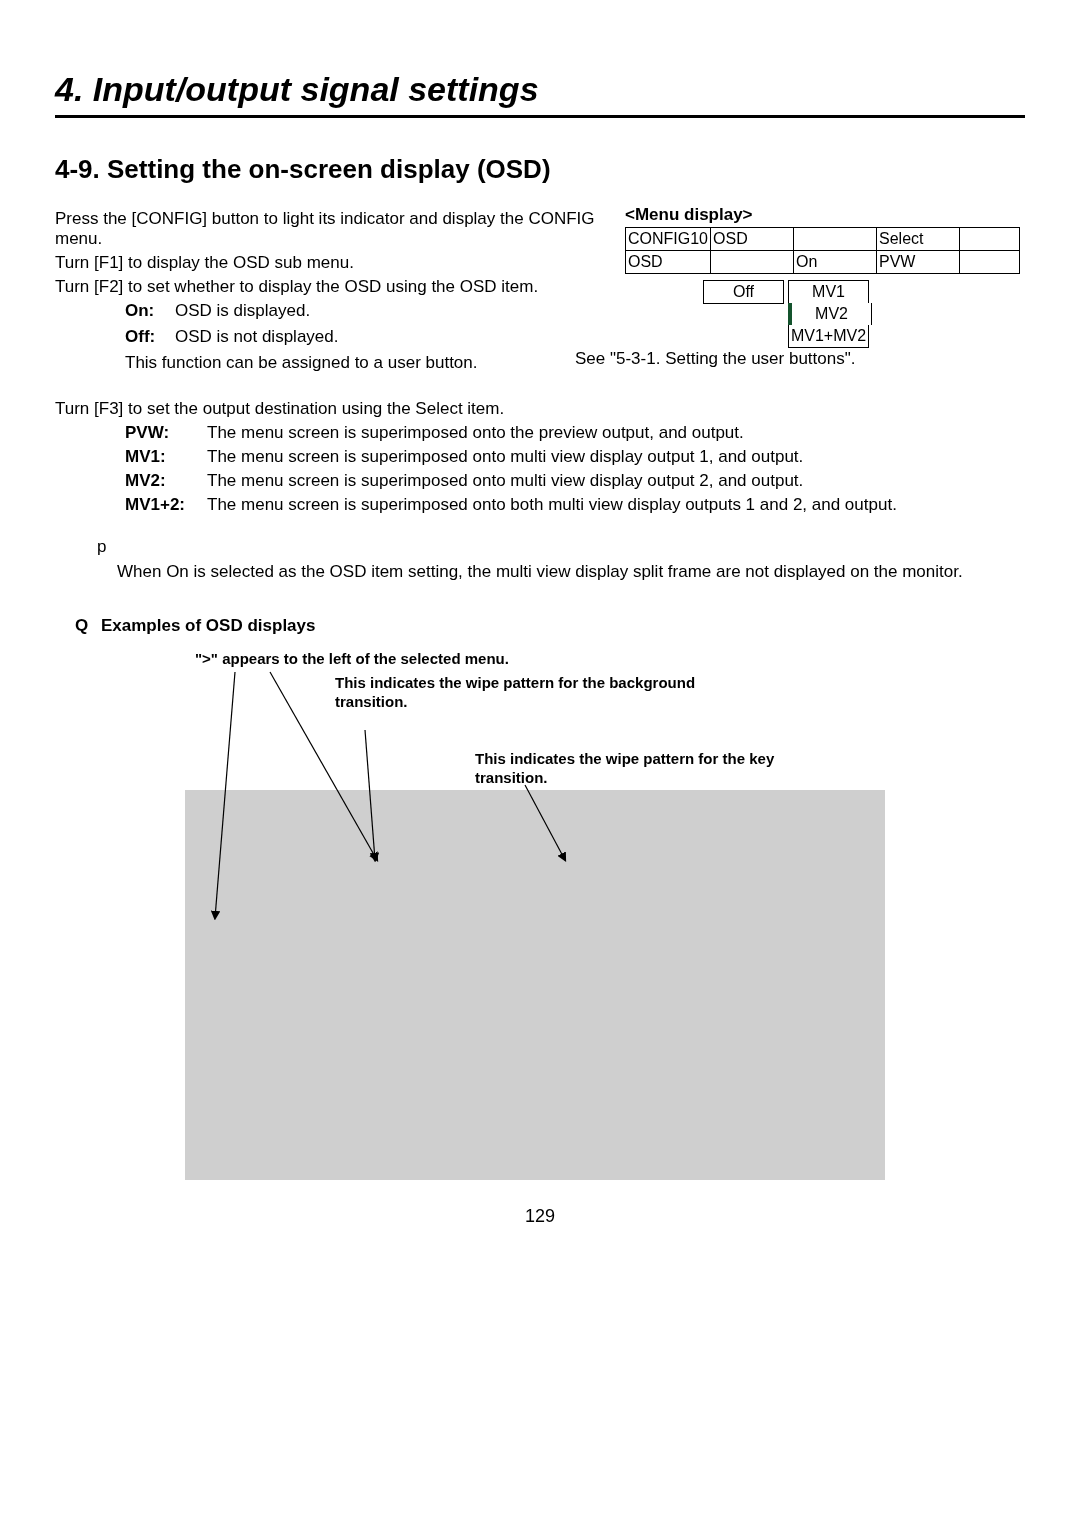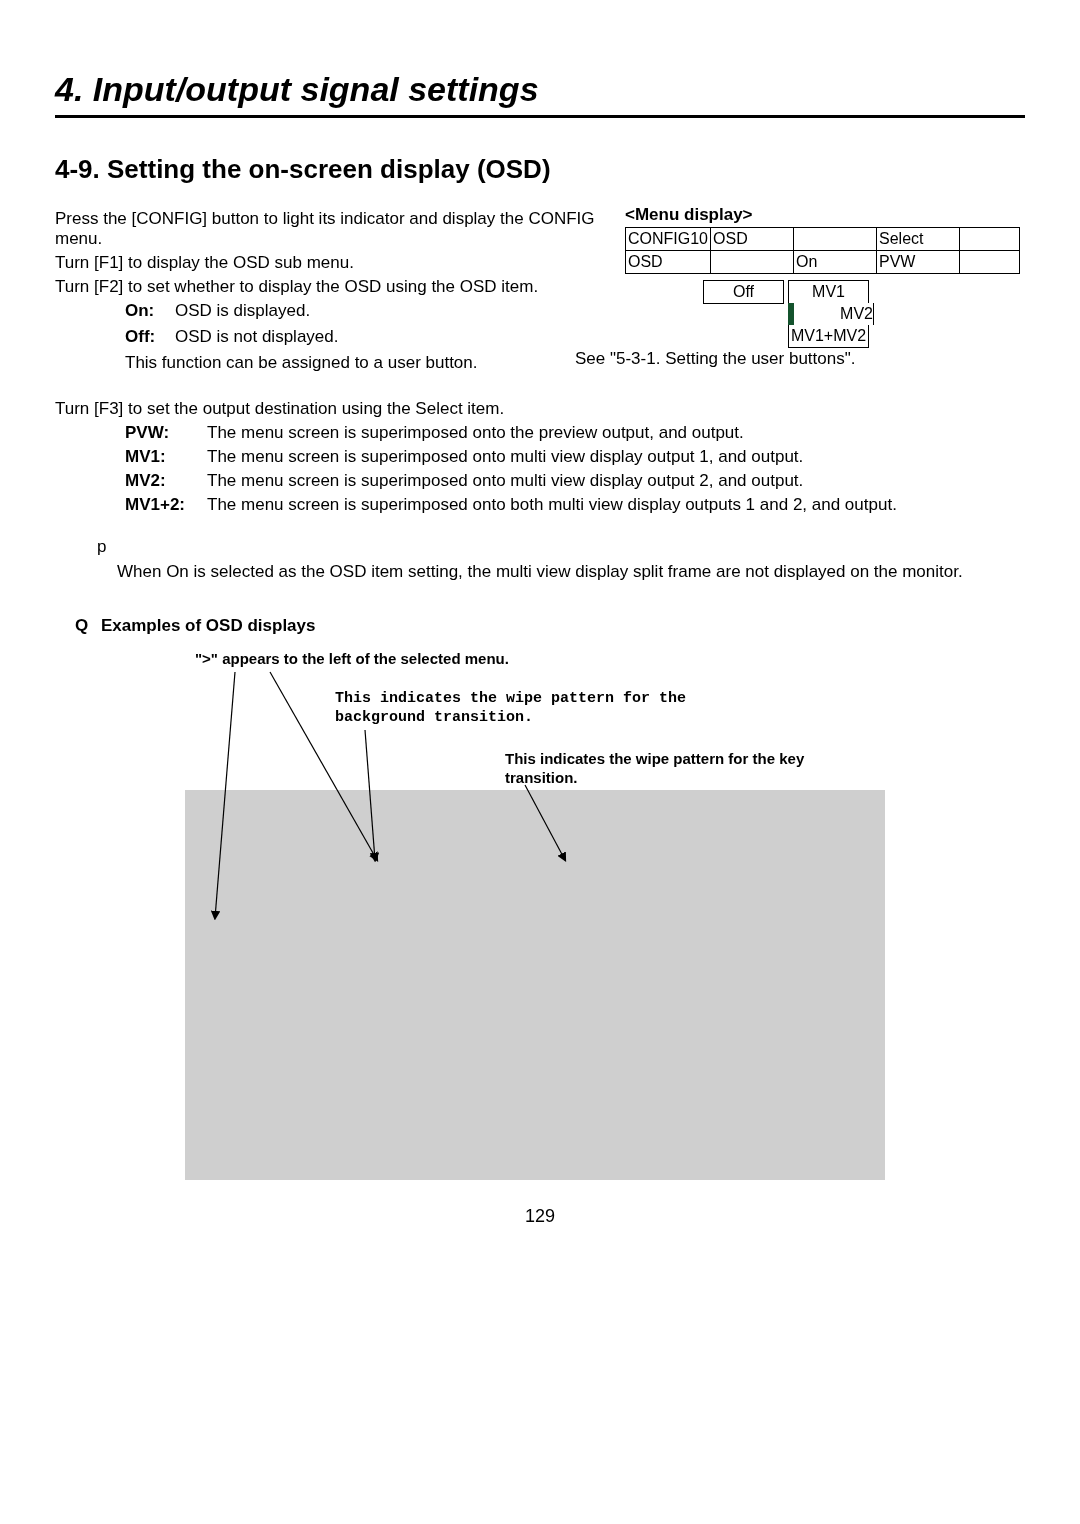--- a/index.html
+++ b/index.html
@@ -85,28 +85,28 @@
   .opt-single {
     border: 1px solid #000;
     width: 79px;
     height: 22px;
     font-size: 16px;
     text-align: center;
     line-height: 22px;
   }
   .opt-stack { display: flex; flex-direction: column; }
   .opt-stack .mid {
-    border-left: 6px solid #14532d;
+    border-left: 4px solid #14532d;
     border-right: 1px solid #000;
     border-top: none;
     border-bottom: none;
     width: 79px;
     height: 22px;
     font-size: 16px;
-    text-align: right;
+    text-align: center;
     line-height: 22px;
   }
 
   .example-area {
     margin-top: 14px;
     position: relative;
     height: 530px;
   }
   .ann {
     position: absolute;
@@ -225,22 +225,22 @@
 
   <div class="q-line">
     <div class="qicon">Q</div>
     <div>Examples of OSD displays</div>
   </div>
 
   <div class="example-area">
     <div class="gray-box"></div>
 
     <div class="ann" style="left:140px; top:0;">"&gt;" appears to the left of the selected menu.</div>
-    <div class="ann" style="left:280px; top:40px; width:400px;font-family:Liberation Mono, monospace;">This indicates the wipe pattern for the background transition.</div>
-    <div class="ann" style="left:450px; top:100px; width:360px;">This indicates the wipe pattern for the key transition.</div>
+    <div class="ann" style="left:280px; top:24px; width:400px;">This indicates the wipe pattern for the background transition.</div>
+    <div class="ann" style="left:420px; top:100px; width:360px;">This indicates the wipe pattern for the key transition.</div>
 
     <svg class="lines" width="970" height="530">
       <defs>
         <marker id="arrow" markerWidth="8" markerHeight="8" refX="6" refY="4" orient="auto">
           <path d="M0,0 L8,4 L0,8 Z" class="arrowhead"></path>
         </marker>
       </defs>
       <line x1="180" y1="22" x2="160" y2="268" stroke="#000" stroke-width="1.2" marker-end="url(#arrow)"></line>
       <line x1="215" y1="22" x2="322" y2="210" stroke="#000" stroke-width="1.2" marker-end="url(#arrow)"></line>
       <line x1="310" y1="80" x2="320" y2="210" stroke="#000" stroke-width="1.2" marker-end="url(#arrow)"></line>

